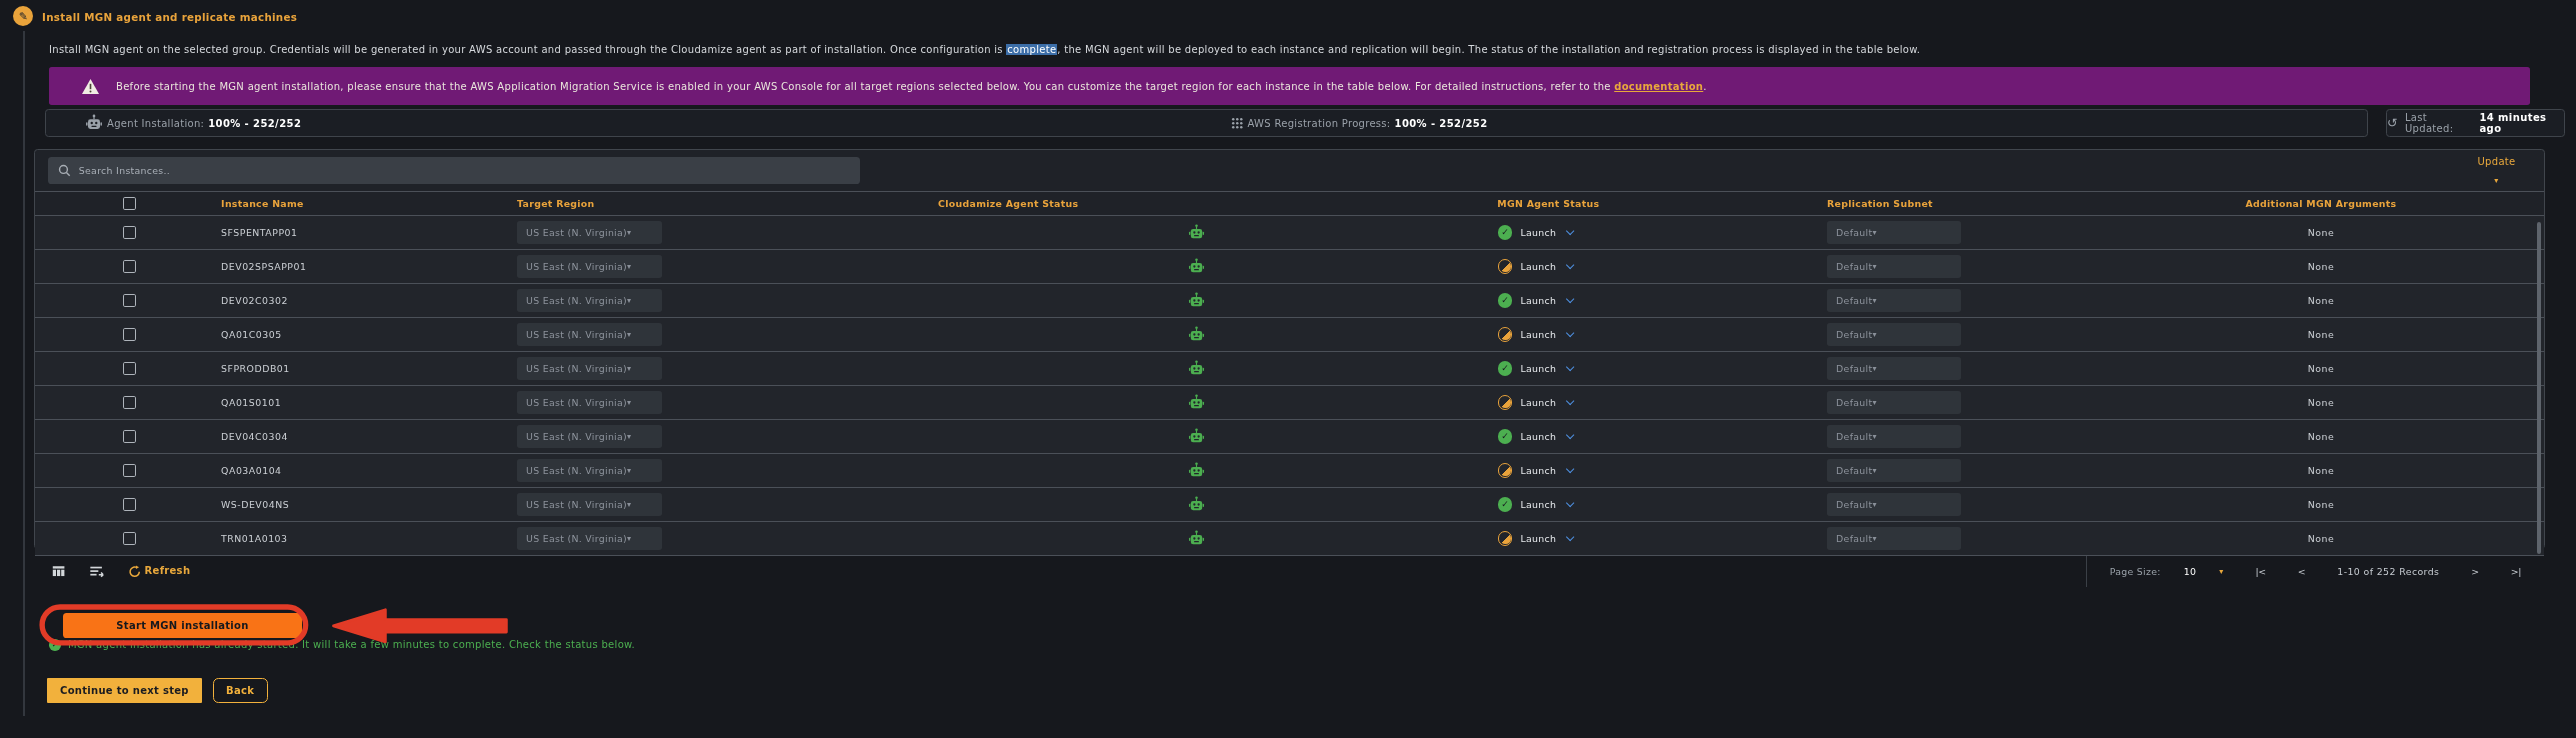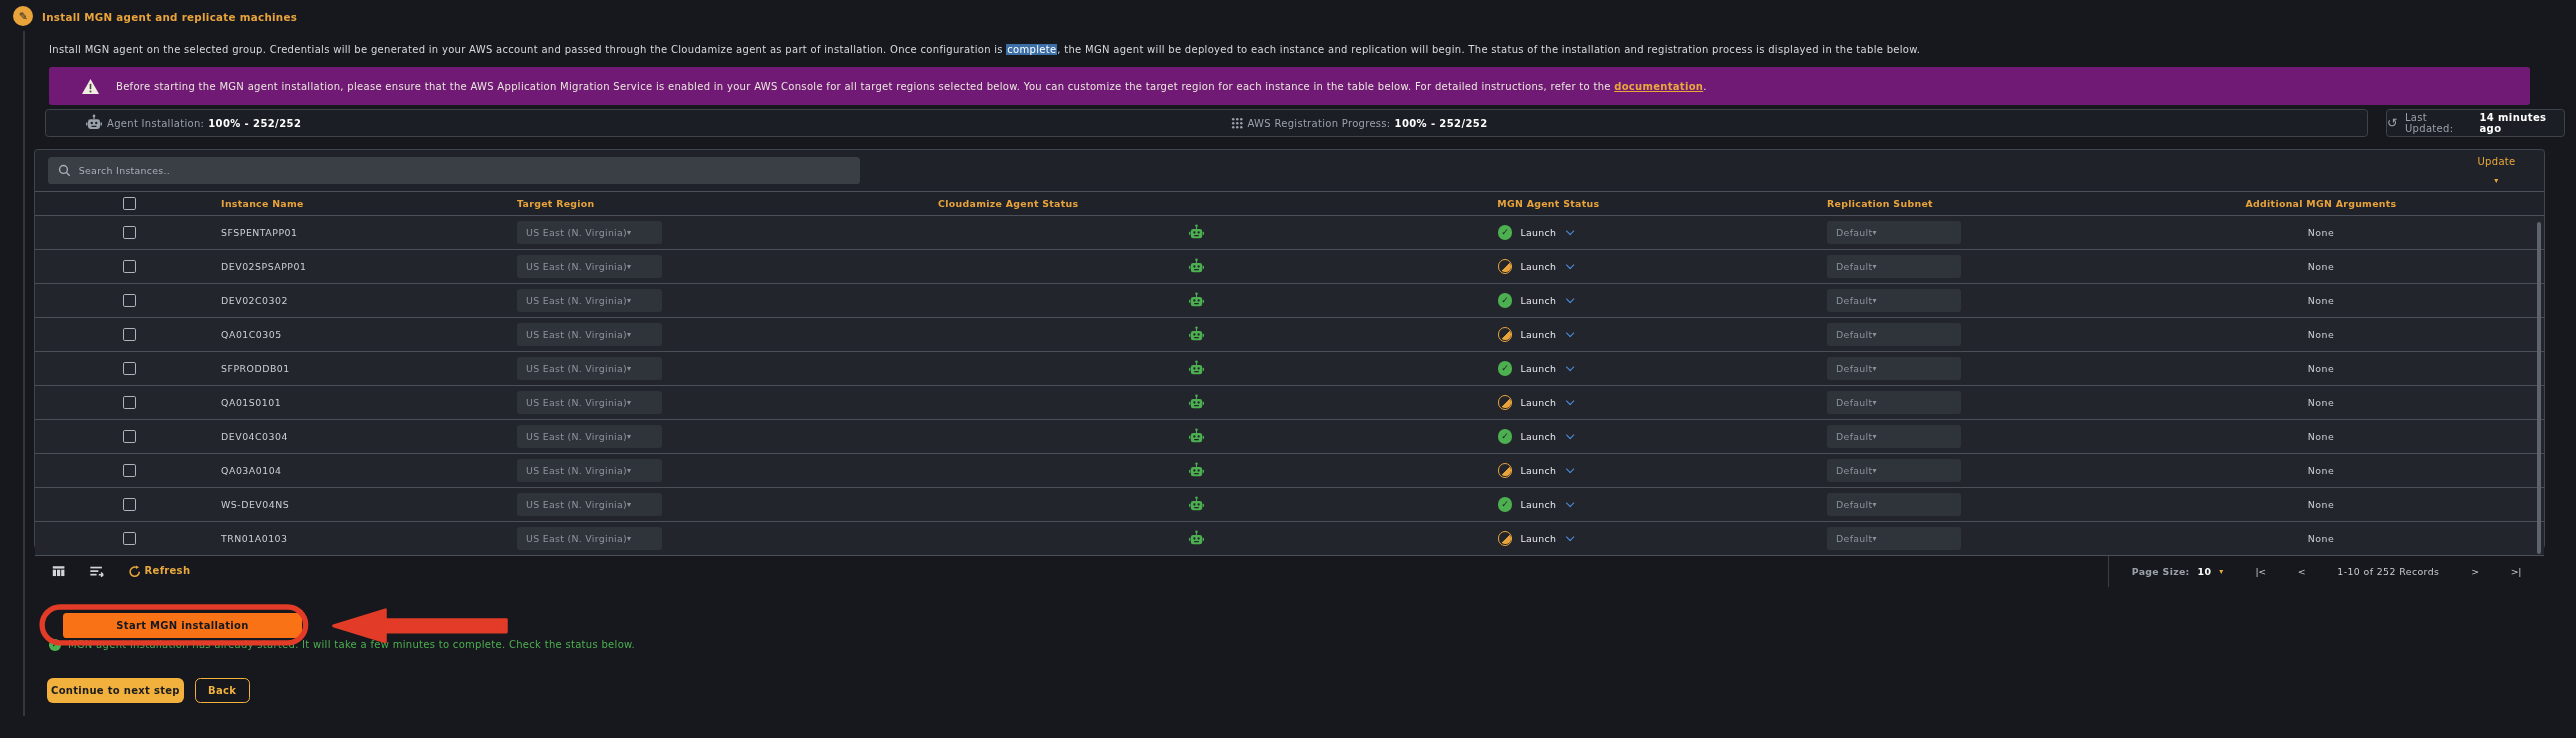--- a/index.html
+++ b/index.html
@@ -97,40 +97,40 @@
   .chev { width: 6.3px; height: 6.3px; border-right: 1.8px solid #4e8fe0; border-bottom: 1.8px solid #4e8fe0;
     transform: rotate(45deg); margin-top: -3.6px; margin-left: 3.6px; cursor: pointer; }
 
   .card-footer { height: 31px; display: flex; align-items: center; padding: 0 0 0 16px; }
   .ft-icons { display: flex; align-items: center; gap: 23px; }
   .refresh { display: flex; gap: 3px; color: #e9a83c; font-size: 10px;
     font-weight: 600; cursor: pointer; }
   .ft-right { margin-left: auto; height: 100%; display: flex; align-items: center; gap: 32px;
     padding: 0 23px; border-left: 0.9px solid #3b4047; }
   .pg-label { color: #9aa1a9; font-size: 9.4px; }
-  .pg-size { display: flex; align-items: center; gap: 8px; cursor: pointer; font-weight: bold; }
+  .pg-size { display: flex; align-items: center; gap: 23px; cursor: pointer; }
   .pg-size-val { color: #ffffff; font-size: 9.4px; }
   .pg-btn { color: #c7ccd2; font-size: 9.4px; cursor: pointer; letter-spacing: -0.4px; }
   .pg-records { color: #c7ccd2; font-size: 9.4px; letter-spacing: 0.4px; }
 
   .vscroll { position: absolute; right: 2.7px; top: 72px; width: 4.5px; height: 332px;
     background: #5e646c; border-radius: 2.7px; cursor: pointer; }
 
   
   .instruction { position: absolute; left: 49px; top: 591px; font-size: 9.4px; color: #d6d9dd; }
   .start-btn { position: absolute; left: 63px; top: 613px; width: 239px; height: 25px;
     background: #f97316; color: #16181d; font-weight: 600; font-size: 10px; border: none;
     border-radius: 3.6px; cursor: pointer; font-family: inherit; letter-spacing: 0.3px; }
   .status-line { position: absolute; left: 49px; top: 639px; display: flex; align-items: center;
     gap: 7.2px; color: #4caf50; font-size: 10px; }
   .status-ic { width: 11.7px; height: 11.7px; border-radius: 50%; background: #4caf50; color: #16181d;
     font-size: 7.2px; font-weight: 700; display: flex; align-items: center; justify-content: center; }
   .actions { position: absolute; left: 47px; top: 678px; display: flex; gap: 10.8px; }
-  .btn-continue { height: 25px; padding: 0 4px; background: #f2b13c; color: #1a1c21;
-    border: none; border-radius: 6px; font-weight: 700; font-size: 10px; cursor: pointer;
+  .btn-continue { height: 25px; padding: 0 13px; background: #f2b13c; color: #1a1c21;
+    border: none; border-radius: 1px; font-weight: 700; font-size: 10px; cursor: pointer;
     font-family: inherit; letter-spacing: 0.3px; }
   .btn-back { height: 25px; padding: 0 12.5px; background: transparent; color: #f2b13c;
     border: 1.3px solid #f2b13c; border-radius: 5.4px; font-weight: 600; font-size: 10px;
     cursor: pointer; font-family: inherit; letter-spacing: 0.3px; }
 
   .annotation { position: absolute; inset: 0; pointer-events: none; z-index: 30; }
 </style>
 </head>
 <body>
 

